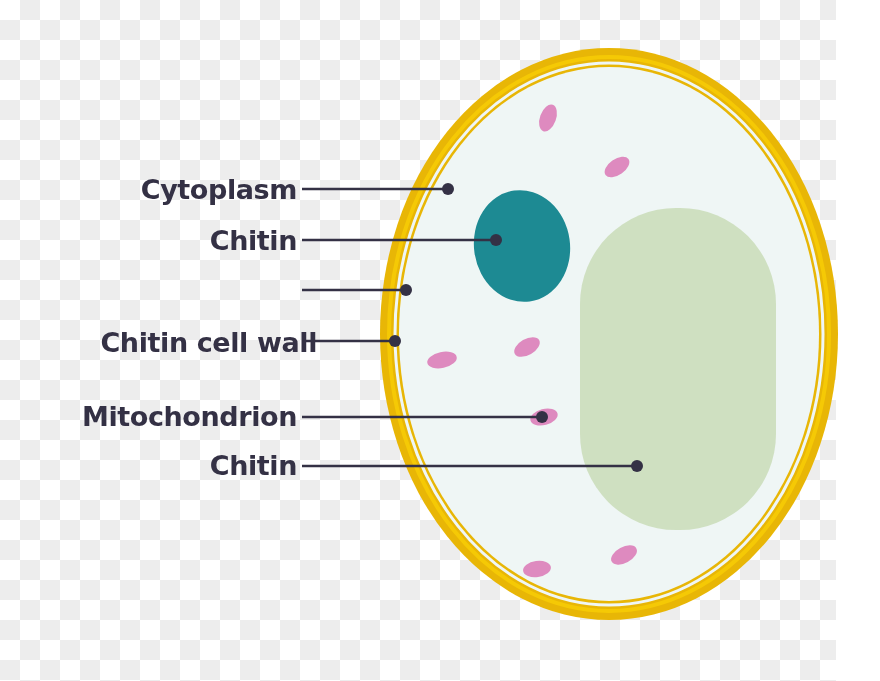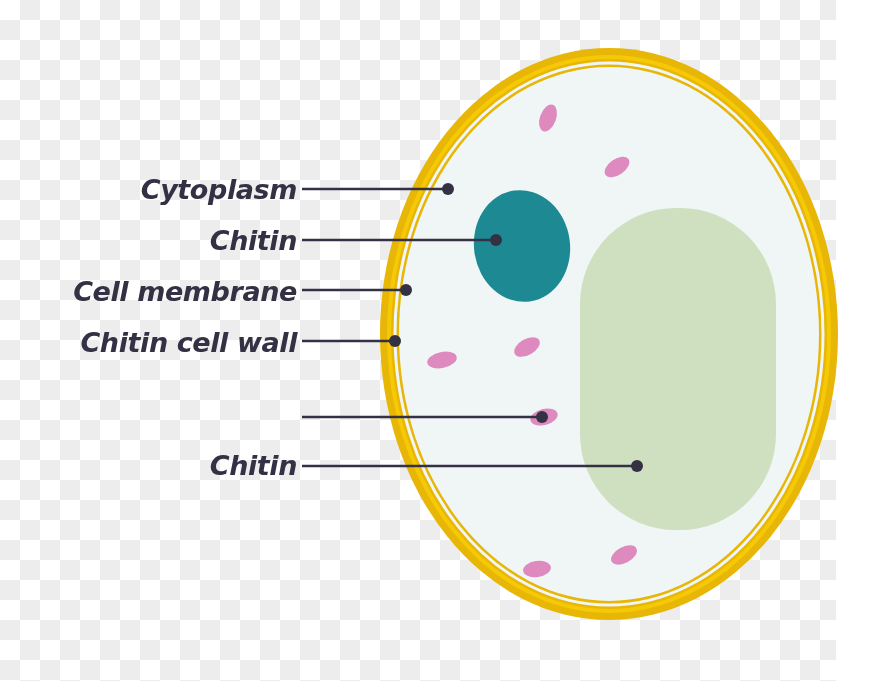--- a/index.html
+++ b/index.html
@@ -16,21 +16,20 @@
     position: relative;
     width: 836px;
     height: 681px;
     
     background-color: #ffffff;
     background-image:
       linear-gradient(45deg, #ededed 25%, transparent 25%, transparent 75%, #ededed 75%, #ededed),
       linear-gradient(45deg, #ededed 25%, transparent 25%, transparent 75%, #ededed 75%, #ededed);
     background-size: 40px 40px;
     background-position: 0 0, 20px 20px;
-    font-style: italic;
   }
   .svg-layer {
     position: absolute;
     left: 0;
     top: 0;
     width: 880px;
     height: 681px;
   }
   .label-text {
     position: absolute;
@@ -84,17 +83,17 @@
         <circle cx="395" cy="341" r="6" fill="#343145"></circle>
         <line x1="302" y1="417" x2="542" y2="417" stroke="#343145" stroke-width="2.6"></line>
         <circle cx="542" cy="417" r="6" fill="#343145"></circle>
         <line x1="302" y1="466" x2="637" y2="466" stroke="#343145" stroke-width="2.6"></line>
         <circle cx="637" cy="466" r="6" fill="#343145"></circle>
       </g>
   </svg>
 
   <div class="label-text" style="left: 0px; width: 297px; top: 176px; color: rgb(52, 49, 69);">Cytoplasm</div>
   <div class="label-text" style="left: 0px; width: 297px; top: 227px; color: rgb(52, 49, 69);">Chitin</div>
-  <div class="label-text" style="left: 0px; width: 297px; top: 278px; color: rgb(52, 49, 69);">Cell membrane</div>
-  <div class="label-text" style="left: 0px; width: 297px; top: 329px; color: rgb(52, 49, 69);">Chitin cell wall</div>
+  <div class="label-text" style="left: 0px; width: 297px; top: 329px; color: rgb(52, 49, 69); padding-left: 20px;">Chitin cell wall</div>
+  <div class="label-text" style="left: 0px; width: 297px; top: 403px; color: rgb(52, 49, 69);">Mitochondrion</div>
   <div class="label-text" style="left: 0px; width: 297px; top: 452px; color: rgb(52, 49, 69);">Chitin</div>
 
 </div>
 
 </body></html>

